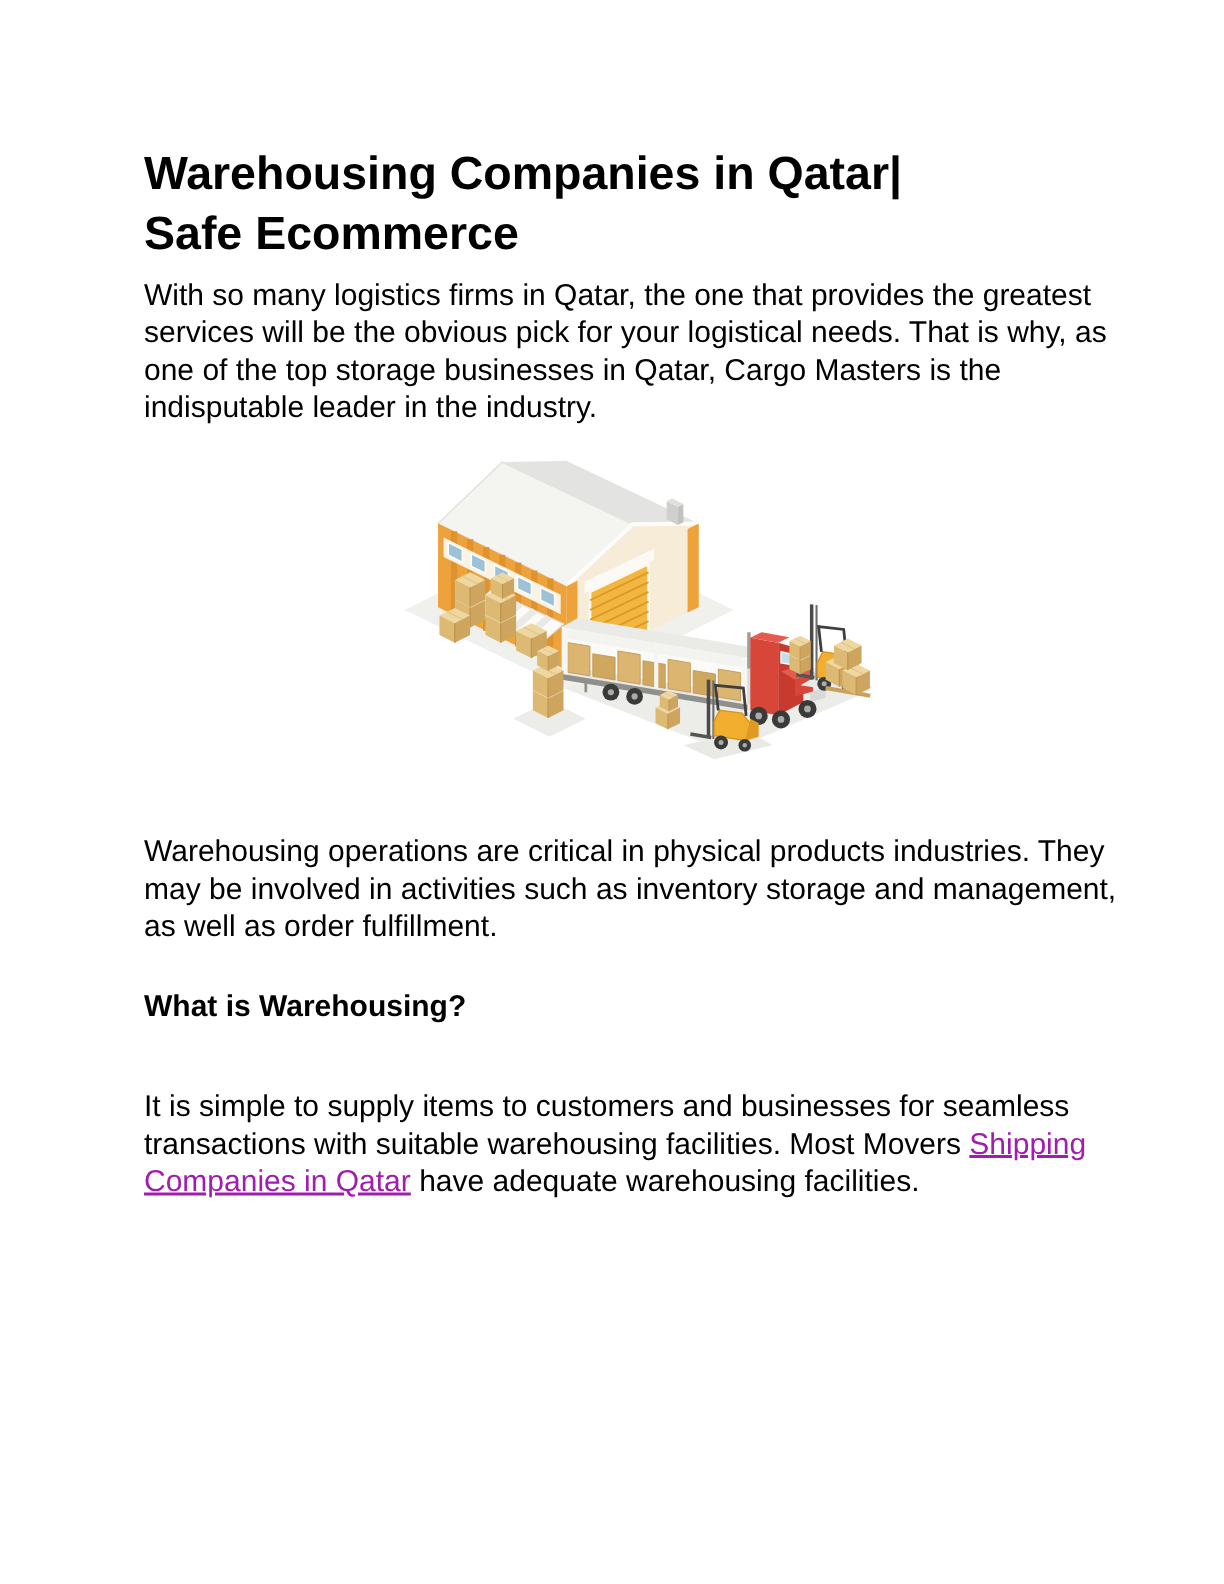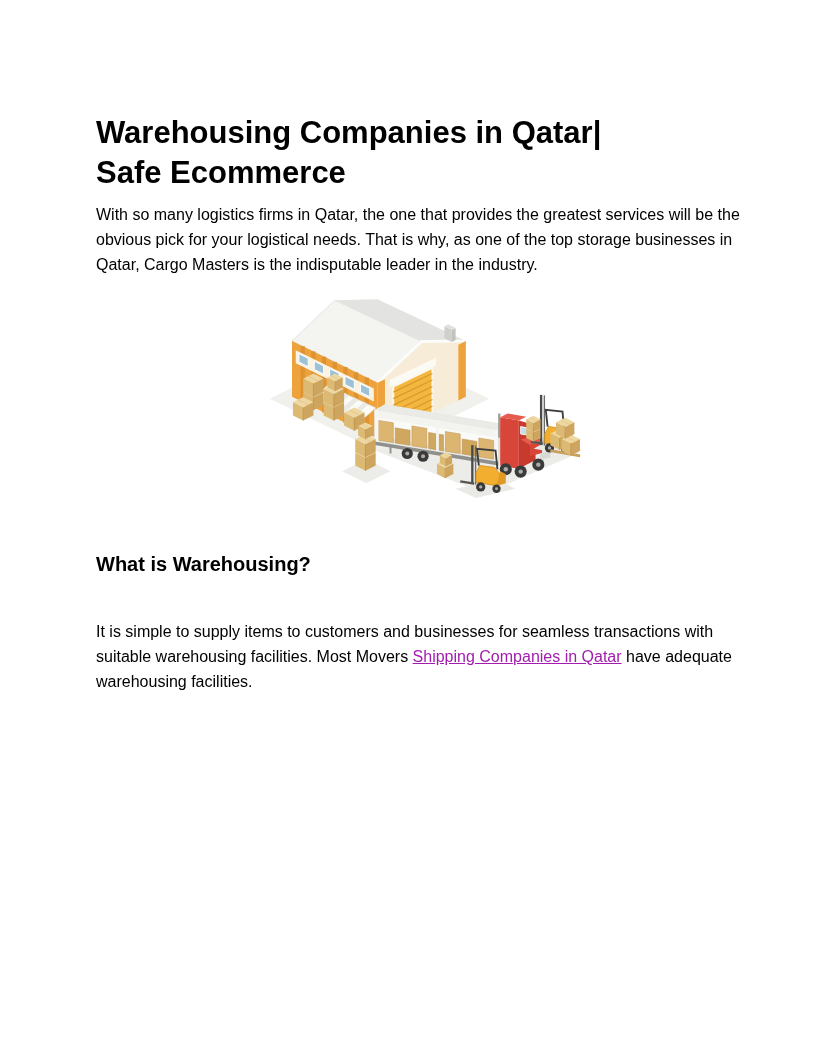--- a/index.html
+++ b/index.html
@@ -1,24 +1,24 @@
 <!DOCTYPE html>
 <html><head>
 <meta charset="utf-8">
 <style>
   * { box-sizing: border-box; }
   html, body { margin: 0; padding: 0; background: #ffffff; }
   .page {
-    width: 816px; height: 1024px; margin: 17px auto; background: #ffffff;
+    width: 816px; height: 1024px; margin: 0 auto; background: #ffffff;
     padding: 96px 64px 40px 96px; overflow: hidden;
     font-family: "Liberation Sans", "DejaVu Sans", sans-serif; color: #000000;
   }
   .doc-title { font-size: 31px; line-height: 40px; font-weight: 700; margin: 0 0 9px 0; }
   .doc-title .line { display: block; }
-  .doc-body { font-size: 16px; line-height: 25px; margin: 0; }
+  .doc-body { font-size: 20px; line-height: 25px; margin: 0; }
   .para-s1 { margin: 0 0 25px 0; }
   .section-heading { font-size: 20px; line-height: 33px; font-weight: 700; margin: 24px 0 38px 0; }
   .illustration-figure { margin: 8px 0 45px 0; display: flex; justify-content: center; }
   .doc-link { color: #a21caf; text-decoration: underline; cursor: pointer; }
 </style>
 </head>
 <body>
 
 <div class="page">
 
@@ -197,19 +197,20 @@
       </g>
 
       <g>
         <use href="#crate" transform="translate(96,185)"></use>
         <use href="#crate" transform="translate(96,170.5)"></use>
         <use href="#crate" transform="translate(99.1,155.1) scale(0.72)"></use>
       </g>
     </svg>
   </figure>
 
+  <p class="doc-body">Warehousing operations are critical in physical products industries. They may be involved in activities such as inventory storage and management, as well as order fulfillment.</p>
 
   <h2 class="section-heading">What is Warehousing?</h2>
 
 
   <p class="doc-body"><span> It is simple to supply items to customers and businesses for seamless transactions with suitable warehousing facilities. Most Movers </span><a href="#" class="doc-link">Shipping Companies in Qatar</a><span> have adequate warehousing facilities.</span></p>
 
 </div>
 
 </body></html>

